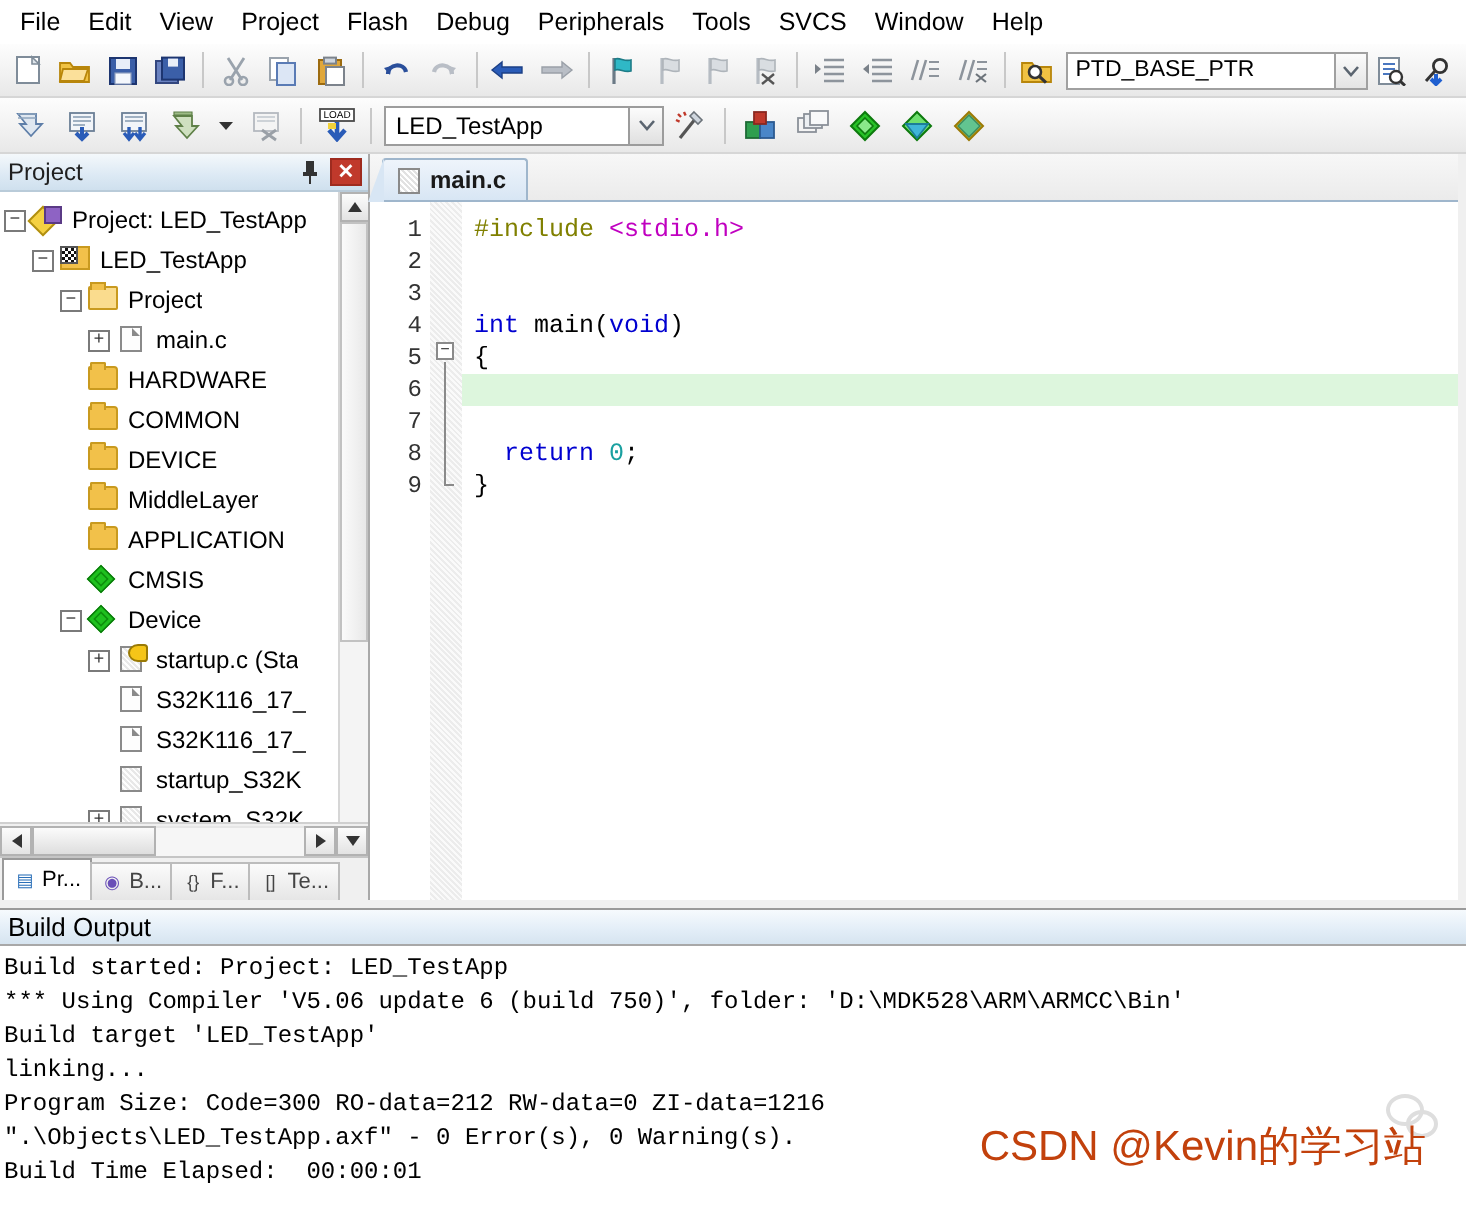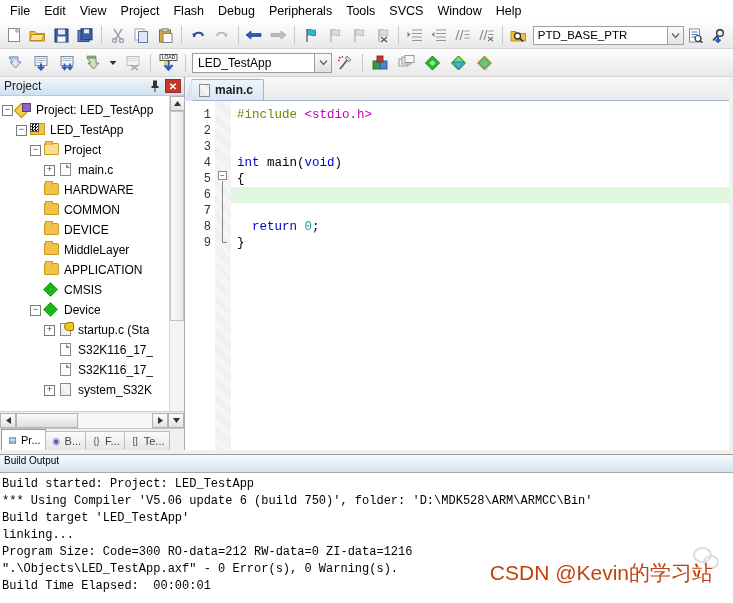--- a/index.html
+++ b/index.html
@@ -275,22 +275,22 @@
   .foldfoot { position:absolute; border-left:1px solid #8a8a8a; border-bottom:1px solid #8a8a8a; }
 
   .vsplit-h { height: 4px; background:#f0f0f0; }
   .edge-strip { width: 4px; background:#f0f0f0; }
 
   
   .buildpanel { height: 145px; display:flex; flex-direction:column; border-top:1px solid #9a9a9a;}
   .build-caption {
     height: 18px;
     background: linear-gradient(to bottom,#f6fafd 0%,#e2edf7 60%,#d6e4f0 100%);
-    display:flex; padding-left:4px;
-    font-size:10px; border-bottom:1px solid #a8a8a8;
+    display:flex; align-items:center; padding-left:4px;
+    font-size:13px; border-bottom:1px solid #a8a8a8;
   }
   .build-body {
     flex:1; background:#fff; padding:3px 0 0 2px;
     font-family:"Liberation Mono", monospace; font-size:12px;
     position:relative; overflow:hidden;
   }
   .bline { height:17px; line-height:17px; white-space:pre; }
 
   
   .wm {
@@ -698,20 +698,27 @@
                 <div class="ic-file"></div>
               </div>
               <div class="tlabel">S32K116_17_</div>
             </div>
             <div class="trow" style="padding-left: 42px;">
               <div class="twist-blank"></div>
               <div class="ticon">
                 <div class="ic-file"></div>
               </div>
               <div class="tlabel">S32K116_17_</div>
+            </div>
+            <div class="trow" style="padding-left: 42px;">
+              <div class="twist-blank"></div>
+              <div class="ticon">
+                <div class="ic-file-hatch"></div>
+              </div>
+              <div class="tlabel">startup_S32K</div>
             </div>
             <div class="trow" style="padding-left: 42px;">
               <div class="twist">+</div>
               <div class="ticon">
                 <div class="ic-file-hatch"></div>
               </div>
               <div class="tlabel">system_S32K</div>
             </div>
           </div>
 

